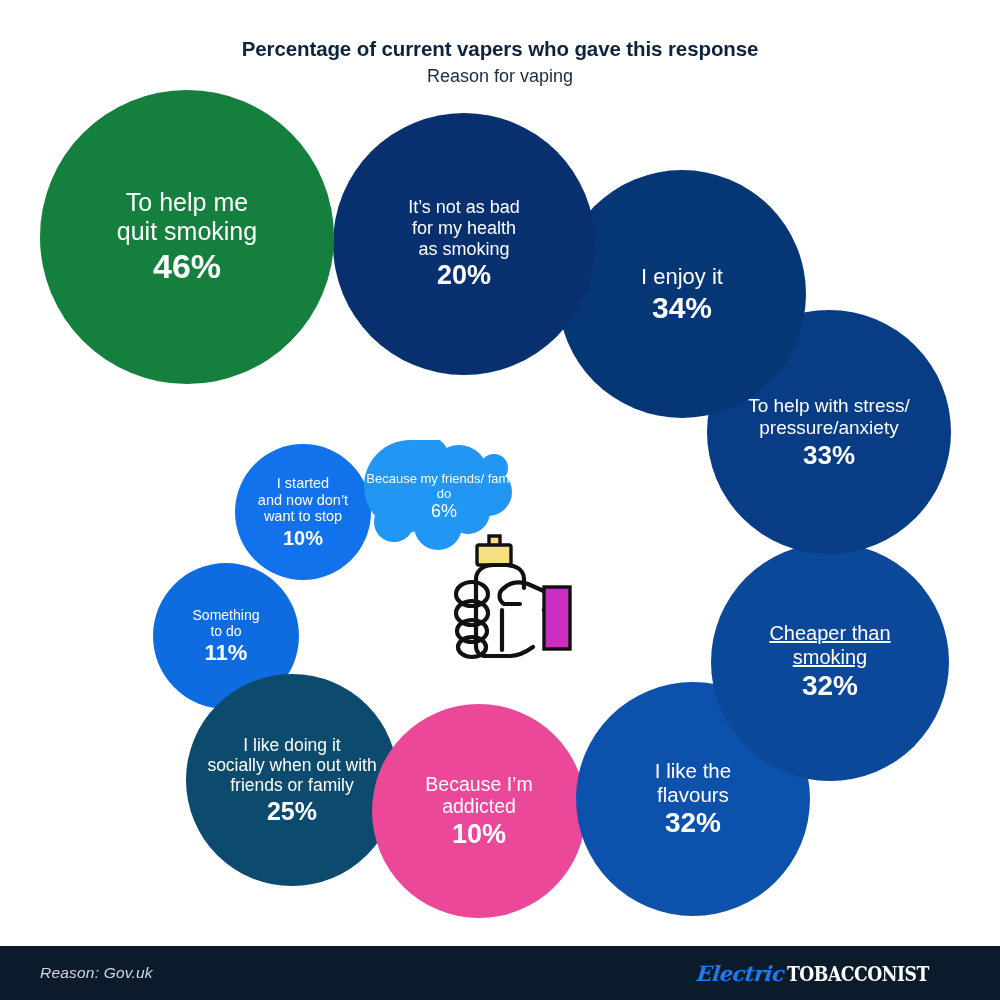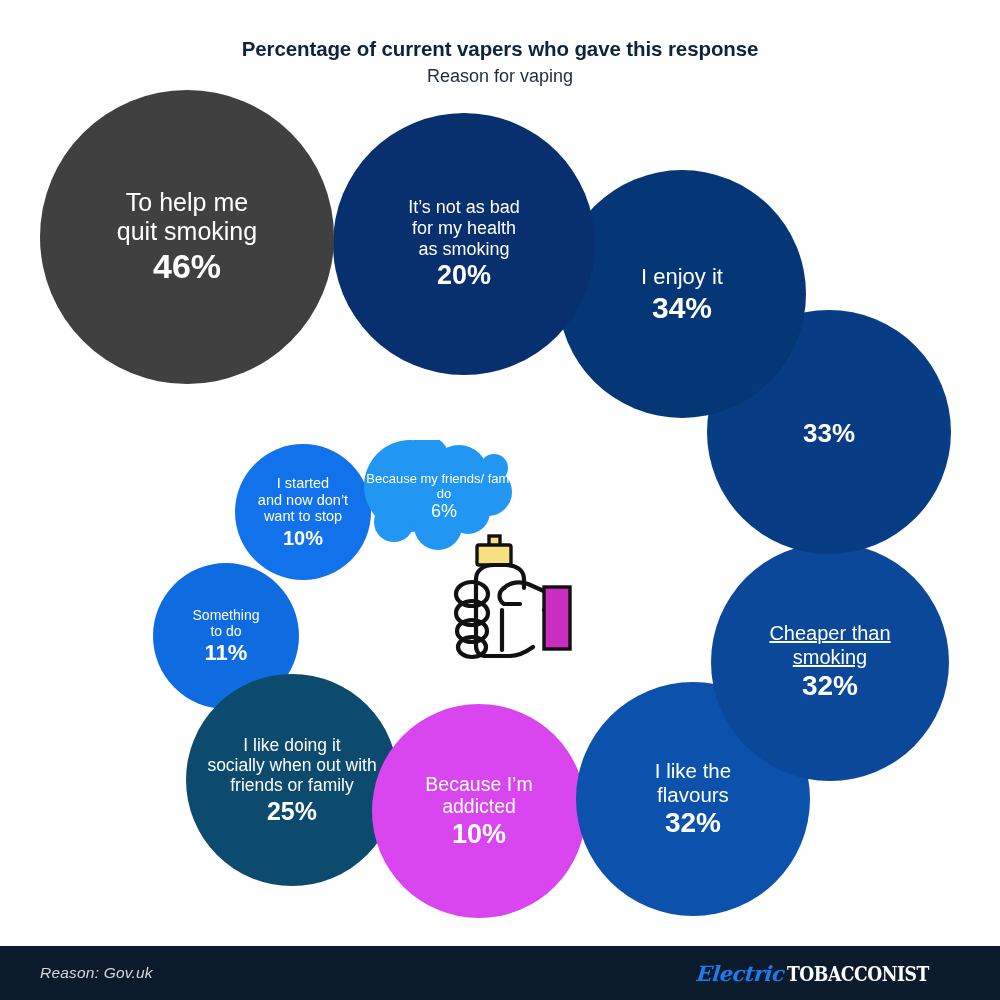--- a/index.html
+++ b/index.html
@@ -157,49 +157,51 @@
 <div id="page">
 
   <div id="header">
     <div id="chart-title" style="color: rgb(13, 36, 64);">Percentage of current vapers who gave this response</div>
     <div id="chart-subtitle">Reason for vaping</div>
   </div>
 
   <div id="bubble-area">
 
     <div id="bubble-host">
-        <div class="bubble" style="left: 40px; top: 90px; width: 294px; height: 294px; background: #404040; z-index: 11;">
+        <div class="bubble" style="left: 40px; top: 90px; width: 294px; height: 294px; background: #15803d; z-index: 11;">
           <span class="b-label" style="font-size: 25px;">To help me
 quit smoking</span>
           <span class="b-value" style="font-size: 34px;">46%</span>
         </div>
         <div class="bubble" style="left: 333px; top: 113px; width: 262px; height: 262px; background: rgb(8, 48, 110); z-index: 10;">
           <span class="b-label" style="font-size: 18px;">It’s not as bad
 for my health
 as smoking</span>
           <span class="b-value" style="font-size: 27px;">20%</span>
         </div>
         <div class="bubble" style="left: 558px; top: 170px; width: 248px; height: 248px; background: rgb(5, 54, 117); z-index: 9;">
           <span class="b-label" style="font-size: 22px;">I enjoy it</span>
           <span class="b-value" style="font-size: 30px;">34%</span>
         </div>
         <div class="bubble" style="left: 707px; top: 310px; width: 244px; height: 244px; background: rgb(8, 61, 134); z-index: 8;">
+          <span class="b-label" style="font-size: 19px;">To help with stress/
+pressure/anxiety</span>
           <span class="b-value" style="font-size: 26px;">33%</span>
         </div>
         <div class="bubble" style="left: 711px; top: 543px; width: 238px; height: 238px; background: rgb(11, 72, 153); z-index: 7;">
           <span class="b-label" style="font-size: 20px; text-decoration: underline;">Cheaper than
 smoking</span>
           <span class="b-value" style="font-size: 28px;">32%</span>
         </div>
         <div class="bubble" style="left: 576px; top: 682px; width: 234px; height: 234px; background: rgb(12, 82, 172); z-index: 6;">
           <span class="b-label" style="font-size: 20.5px;">I like the
 flavours</span>
           <span class="b-value" style="font-size: 28px;">32%</span>
         </div>
-        <div class="bubble" style="left: 372px; top: 704px; width: 214px; height: 214px; background: #d946ef; z-index: 5; justify-content: center;">
+        <div class="bubble" style="left: 372px; top: 704px; width: 214px; height: 214px; background: #ec4899; z-index: 5; justify-content: center;">
           <span class="b-label" style="font-size: 19.5px;">Because I’m
 addicted</span>
           <span class="b-value" style="font-size: 27px;">10%</span>
         </div>
         <div class="bubble" style="left: 186px; top: 674px; width: 212px; height: 212px; background: #0c4a6e; z-index: 4;">
           <span class="b-label" style="font-size: 17.5px;">I like doing it
 socially when out with
 friends or family</span>
           <span class="b-value" style="font-size: 25px;">25%</span>
         </div>

